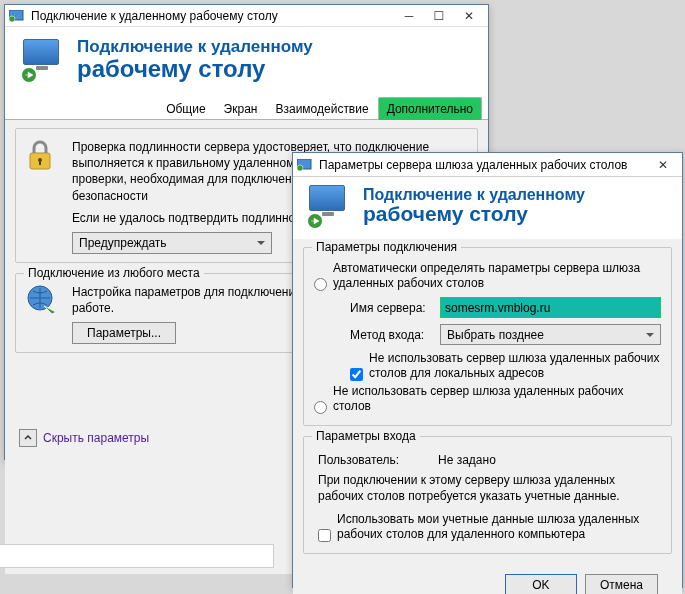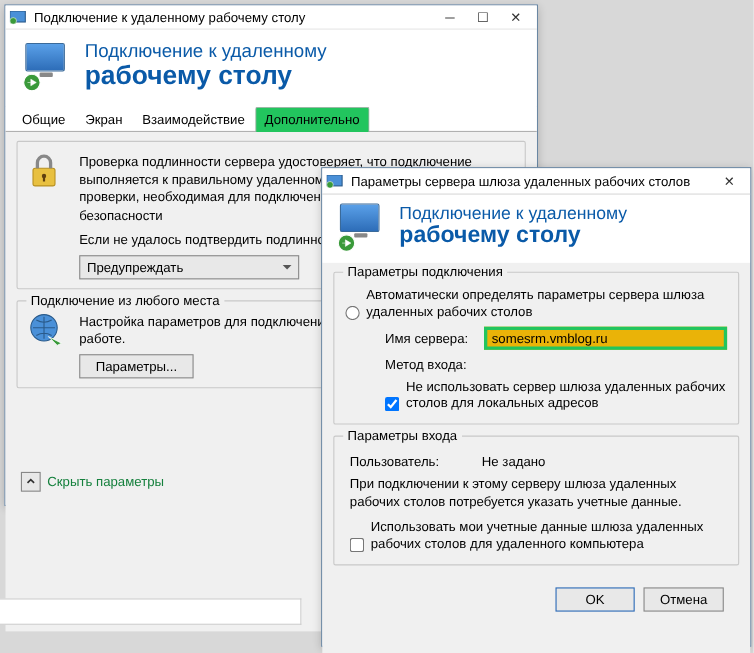--- a/index.html
+++ b/index.html
@@ -15,54 +15,54 @@
 .titlebar .btns { display: flex; gap: 0; }
 .titlebar .btn { width: 30px; height: 20px; display: flex; align-items: center; justify-content: center; color: #333; }
 
 .header { display: flex; align-items: center; padding: 10px 18px 14px; background: #fff; }
 .header-icon { width: 42px; height: 42px; margin-right: 12px; position: relative; }
 .monitor { width: 36px; height: 26px; background: linear-gradient(#5aa0e8, #2d6db8); border: 1px solid #3a6a9a; border-radius: 2px; position: relative; }
 .monitor::after { content: ''; position: absolute; bottom: -6px; left: 12px; width: 12px; height: 4px; background: #888; border-radius: 1px; }
 .badge { position: absolute; bottom: -2px; left: -2px; width: 16px; height: 16px; border-radius: 50%; background: #3a9a3a; border: 1px solid #fff; display: flex; align-items: center; justify-content: center; }
 .badge svg { width: 10px; height: 10px; }
 .header-text { color: #0a5aa8; }
-.header-text .line1 { font-size: 17px; font-weight: 400; }
+.header-text .line1 { font-size: 17px; font-weight: 700; }
 .header-text .line2 { font-size: 24px; font-weight: 700; margin-top: -2px; }
 
-.tabs { display: flex; border-bottom: 1px solid #b0b0b0; padding: 0 6px; background: #fff; }
+.tabs { display: flex; border-bottom: 1px solid #b0b0b0; padding: 0 6px; background: #fff; justify-content: flex-end; }
 .tab { padding: 4px 8px; border: 1px solid transparent; border-bottom: none; margin-bottom: -1px; color: #000; cursor: default; }
 .tab.active { background: #22c55e; border-color: #b0b0b0; border-top-left-radius: 2px; border-top-right-radius: 2px; }
 
 .content { padding: 8px 10px; background: #f0f0f0; height: 100%; }
 
 .groupbox { border: 1px solid #c8c8c8; border-radius: 2px; margin-bottom: 10px; padding: 10px 10px 8px; position: relative; }
 .groupbox .legend { position: absolute; top: -8px; left: 8px; background: #f0f0f0; padding: 0 4px; font-size: 12px; }
 
 .gb-row { display: flex; align-items: flex-start; gap: 10px; }
 .gb-icon { width: 36px; flex-shrink: 0; }
 .gb-body { flex: 1; }
 .gb-body p { line-height: 1.35; margin-bottom: 6px; }
 
 .combo { width: 200px; height: 22px; border: 1px solid #888; background: #e8e8e8; display: flex; align-items: center; padding: 0 6px; justify-content: space-between; }
 .combo::after { content: ''; border-left: 4px solid transparent; border-right: 4px solid transparent; border-top: 4px solid #555; }
 
 .btn-std { height: 22px; padding: 0 14px; border: 1px solid #888; background: #e8e8e8; cursor: default; display: inline-flex; align-items: center; }
 .btn-row { display: flex; justify-content: flex-end; gap: 8px; padding: 10px 14px 0; }
 .btn-row .btn-std { min-width: 72px; justify-content: center; }
 
-.hide-params { display: flex; align-items: center; gap: 6px; padding: 6px 12px; color: #15803d; }
+.hide-params { display: flex; align-items: center; gap: 6px; padding: 6px 12px; color: #4c1d95; }
 .hide-params .arrow { border: 1px solid #888; width: 18px; height: 18px; display: flex; align-items: center; justify-content: center; background: #e8e8e8; }
 
 .radio-row, .check-row { display: flex; align-items: flex-end; gap: 6px; margin: 3px 0; line-height: 1.25; }
 .radio-row input, .check-row input { margin-top: 2px; flex-shrink: 0; }
 .radio-row label, .check-row label { flex: 1; }
 
 .form-row { display: flex; align-items: center; margin: 6px 0 6px 36px; }
 .form-row .lbl { width: 90px; }
-.form-row .input { flex: 1; height: 21px; border: 3px solid #22c55e; background: #eab308; padding: 0 4px; }
+.form-row .input { flex: 1; height: 21px; border: 1px solid #22c55e; background: #14b8a6; padding: 0 4px; }
 .form-row .select { flex: 1; height: 21px; border: 1px solid #888; background: #e8e8e8; display: flex; align-items: center; padding: 0 6px; justify-content: space-between; }
 .form-row .select::after { content: ''; border-left: 4px solid transparent; border-right: 4px solid transparent; border-top: 4px solid #555; }
 
 .padlock { width: 28px; height: 32px; }
 .globe-icon { width: 32px; height: 32px; }
 
 .win2 .titlebar { background: #fff; border-bottom: 1px solid #d0d0d0; height: 24px; }
 .win2 .header { background: #fff; padding: 8px 16px 12px; }
 .win2 .header-text .line1 { font-size: 16px; }
 .win2 .header-text .line2 { font-size: 21px; }
@@ -203,29 +203,36 @@
         <input type="radio" name="gw" style="">
         <label>Автоматически определять параметры сервера шлюза удаленных рабочих столов</label>
       </div>
 
       <div class="form-row">
         <span class="lbl">Имя сервера:</span>
         <input class="input" type="text" value="somesrm.vmblog.ru" style="">
       </div>
       <div class="form-row">
         <span class="lbl">Метод входа:</span>
+        <div class="select">
+          <span>Выбрать позднее</span>
+        </div>
       </div>
 
       <div class="indent-checks">
         <div class="check-row">
           <input type="checkbox" checked="" style="">
           <label>Не использовать сервер шлюза удаленных рабочих столов для локальных адресов</label>
         </div>
       </div>
 
+      <div class="radio-row">
+        <input type="radio" name="gw" style="">
+        <label>Не использовать сервер шлюза удаленных рабочих столов</label>
+      </div>
     </div>
 
     <div class="groupbox">
       <div class="legend">Параметры входа</div>
       <div class="user-row">
         <span class="lbl">Пользователь:</span>
         <span>Не задано</span>
       </div>
       <p style="margin:4px 0 8px 4px; line-height:1.3;">При подключении к этому серверу шлюза удаленных рабочих столов потребуется указать учетные данные.</p>
       <div class="check-row" style="margin-left:4px;">

